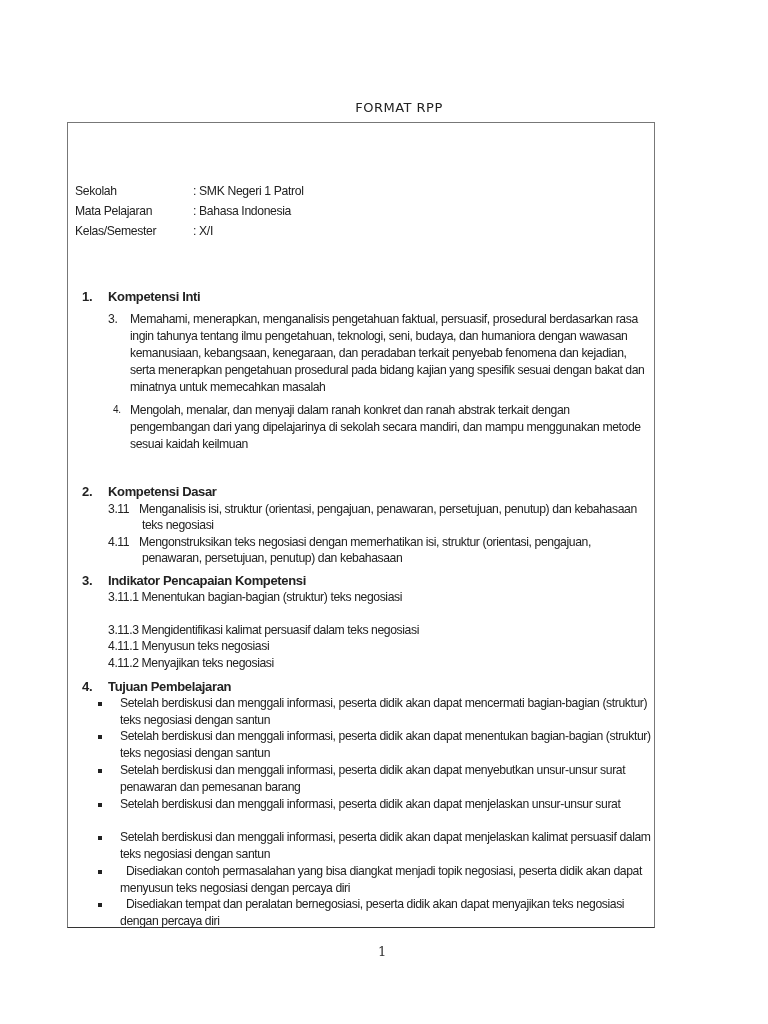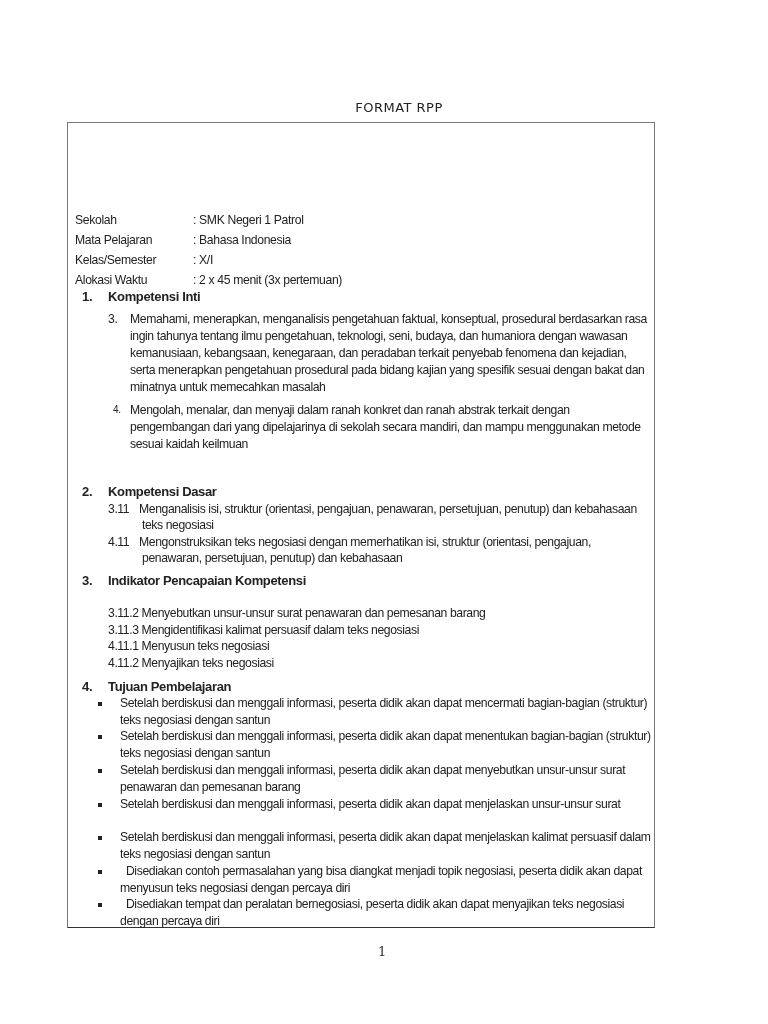--- a/index.html
+++ b/index.html
@@ -5,21 +5,21 @@
   html, body { margin: 0; padding: 0; background: #ffffff; }
   body { width: 768px; height: 1024px; position: relative; overflow: hidden;
          font-family: "Liberation Sans Narrow", "Liberation Sans", sans-serif; color: #222; }
   .doc-title { position: absolute; top: 100px; left: 0; width: 768px; text-align: center;
                font-family: "DejaVu Sans", sans-serif; font-size: 13px; letter-spacing: 0.5px; padding-left: 30px; box-sizing: border-box; }
   .frame { position: absolute; left: 67px; top: 122px; width: 588px; height: 806px;
            border: 1px solid #777; border-bottom: 1.5px solid #333; box-sizing: border-box; }
   .main-heading { position: absolute; top: 10px; left: 0; width: 100%; text-align: center;
                   font-weight: bold; font-size: 12px; letter-spacing: -0.2px; }
   .id-row { position: absolute; left: 7px; font-size: 12.2px; letter-spacing: -0.35px; }
-  .id-row .lbl { display: inline-block; width: 118px; margin-top: 29px; }
+  .id-row .lbl { display: inline-block; width: 118px; }
   .sec { position: absolute; left: 14px; font-size: 13px; letter-spacing: -0.35px; }
   .sec-h { font-weight: bold; }
   .sec-h .num { display: inline-block; width: 26px; }
   .line { position: absolute; font-size: 12.2px; letter-spacing: -0.4px; white-space: nowrap; line-height: 16px; }
   .bullet { position: absolute; width: 4px; height: 4px; background: #222; }
   .page-num { position: absolute; top: 944px; left: 378px; font-family: "DejaVu Serif", serif; font-size: 13px; color: #333; }
 </style>
 </head>
 <body>
 
@@ -29,29 +29,26 @@
 
   <div class="id-row" style="top:61px">
     <span class="lbl">Sekolah</span><span>: SMK Negeri 1 Patrol</span>
   </div>
   <div class="id-row" style="top:81px">
     <span class="lbl">Mata Pelajaran</span><span>: Bahasa Indonesia</span>
   </div>
   <div class="id-row" style="top:101px">
     <span class="lbl">Kelas/Semester</span><span>: X/I</span>
   </div>
-  <div class="id-row" style="top:121px">
-    <span class="lbl">Alokasi Waktu</span><span>: 2 x 45 menit (3x pertemuan)</span>
-  </div>
 
   <div class="sec sec-h" style="top:166px">
     <span class="num">1.</span><span>Kompetensi Inti</span>
   </div>
   <div class="line" style="top:188px; left:40px">3.</div>
-  <div class="line" style="top:188px; left:62px">Memahami, menerapkan, menganalisis pengetahuan faktual, konseptual, prosedural berdasarkan rasa</div>
+  <div class="line" style="top:188px; left:62px">Memahami, menerapkan, menganalisis pengetahuan faktual, persuasif, prosedural berdasarkan rasa</div>
   <div class="line" style="top:205px; left:62px">ingin tahunya tentang ilmu pengetahuan, teknologi, seni, budaya, dan humaniora dengan wawasan</div>
   <div class="line" style="top:222px; left:62px">kemanusiaan, kebangsaan, kenegaraan, dan peradaban terkait penyebab fenomena dan kejadian,</div>
   <div class="line" style="top:239px; left:62px">serta menerapkan pengetahuan prosedural pada bidang kajian yang spesifik sesuai dengan bakat dan</div>
   <div class="line" style="top:256px; left:62px">minatnya untuk memecahkan masalah</div>
 
   <div class="line" style="top:279px; left:45px; font-size:10px">4.</div>
   <div class="line" style="top:279px; left:62px">Mengolah, menalar, dan menyaji dalam ranah konkret dan ranah abstrak  terkait dengan</div>
   <div class="line" style="top:296px; left:62px">pengembangan dari yang dipelajarinya di sekolah secara mandiri, dan mampu menggunakan metode</div>
   <div class="line" style="top:313px; left:62px">sesuai kaidah keilmuan</div>
 
@@ -61,21 +58,21 @@
   <div class="line" style="top:378px; left:40px">3.11</div>
   <div class="line" style="top:378px; left:71px">Menganalisis  isi, struktur (orientasi, pengajuan, penawaran,  persetujuan,  penutup) dan kebahasaan</div>
   <div class="line" style="top:394px; left:74px">teks  negosiasi</div>
   <div class="line" style="top:411px; left:40px">4.11</div>
   <div class="line" style="top:411px; left:71px">Mengonstruksikan teks negosiasi dengan memerhatikan isi, struktur (orientasi, pengajuan,</div>
   <div class="line" style="top:427px; left:74px">penawaran,  persetujuan,  penutup) dan kebahasaan</div>
 
   <div class="sec sec-h" style="top:450px">
     <span class="num">3.</span><span>Indikator Pencapaian Kompetensi</span>
   </div>
-  <div class="line" style="top:482px; left:40px">3.11.2 Menyebutkan unsur-unsur surat penawaran dan pemesanan barang</div>
+  <div class="line" style="top:466px; left:40px">3.11.1 Menentukan bagian-bagian (struktur) teks negosiasi</div>
   <div class="line" style="top:499px; left:40px">3.11.3 Mengidentifikasi kalimat persuasif dalam teks negosiasi</div>
   <div class="line" style="top:515px; left:40px">4.11.1 Menyusun teks negosiasi</div>
   <div class="line" style="top:532px; left:40px">4.11.2 Menyajikan teks negosiasi</div>
 
   <div class="sec sec-h" style="top:556px">
     <span class="num">4.</span><span>Tujuan Pembelajaran</span>
   </div>
 
   <div class="bullet" style="top:579px; left:30px"></div>
   <div class="line" style="top:572px; left:52px">Setelah berdiskusi dan menggali informasi, peserta didik akan dapat mencermati  bagian-bagian (struktur)</div>

